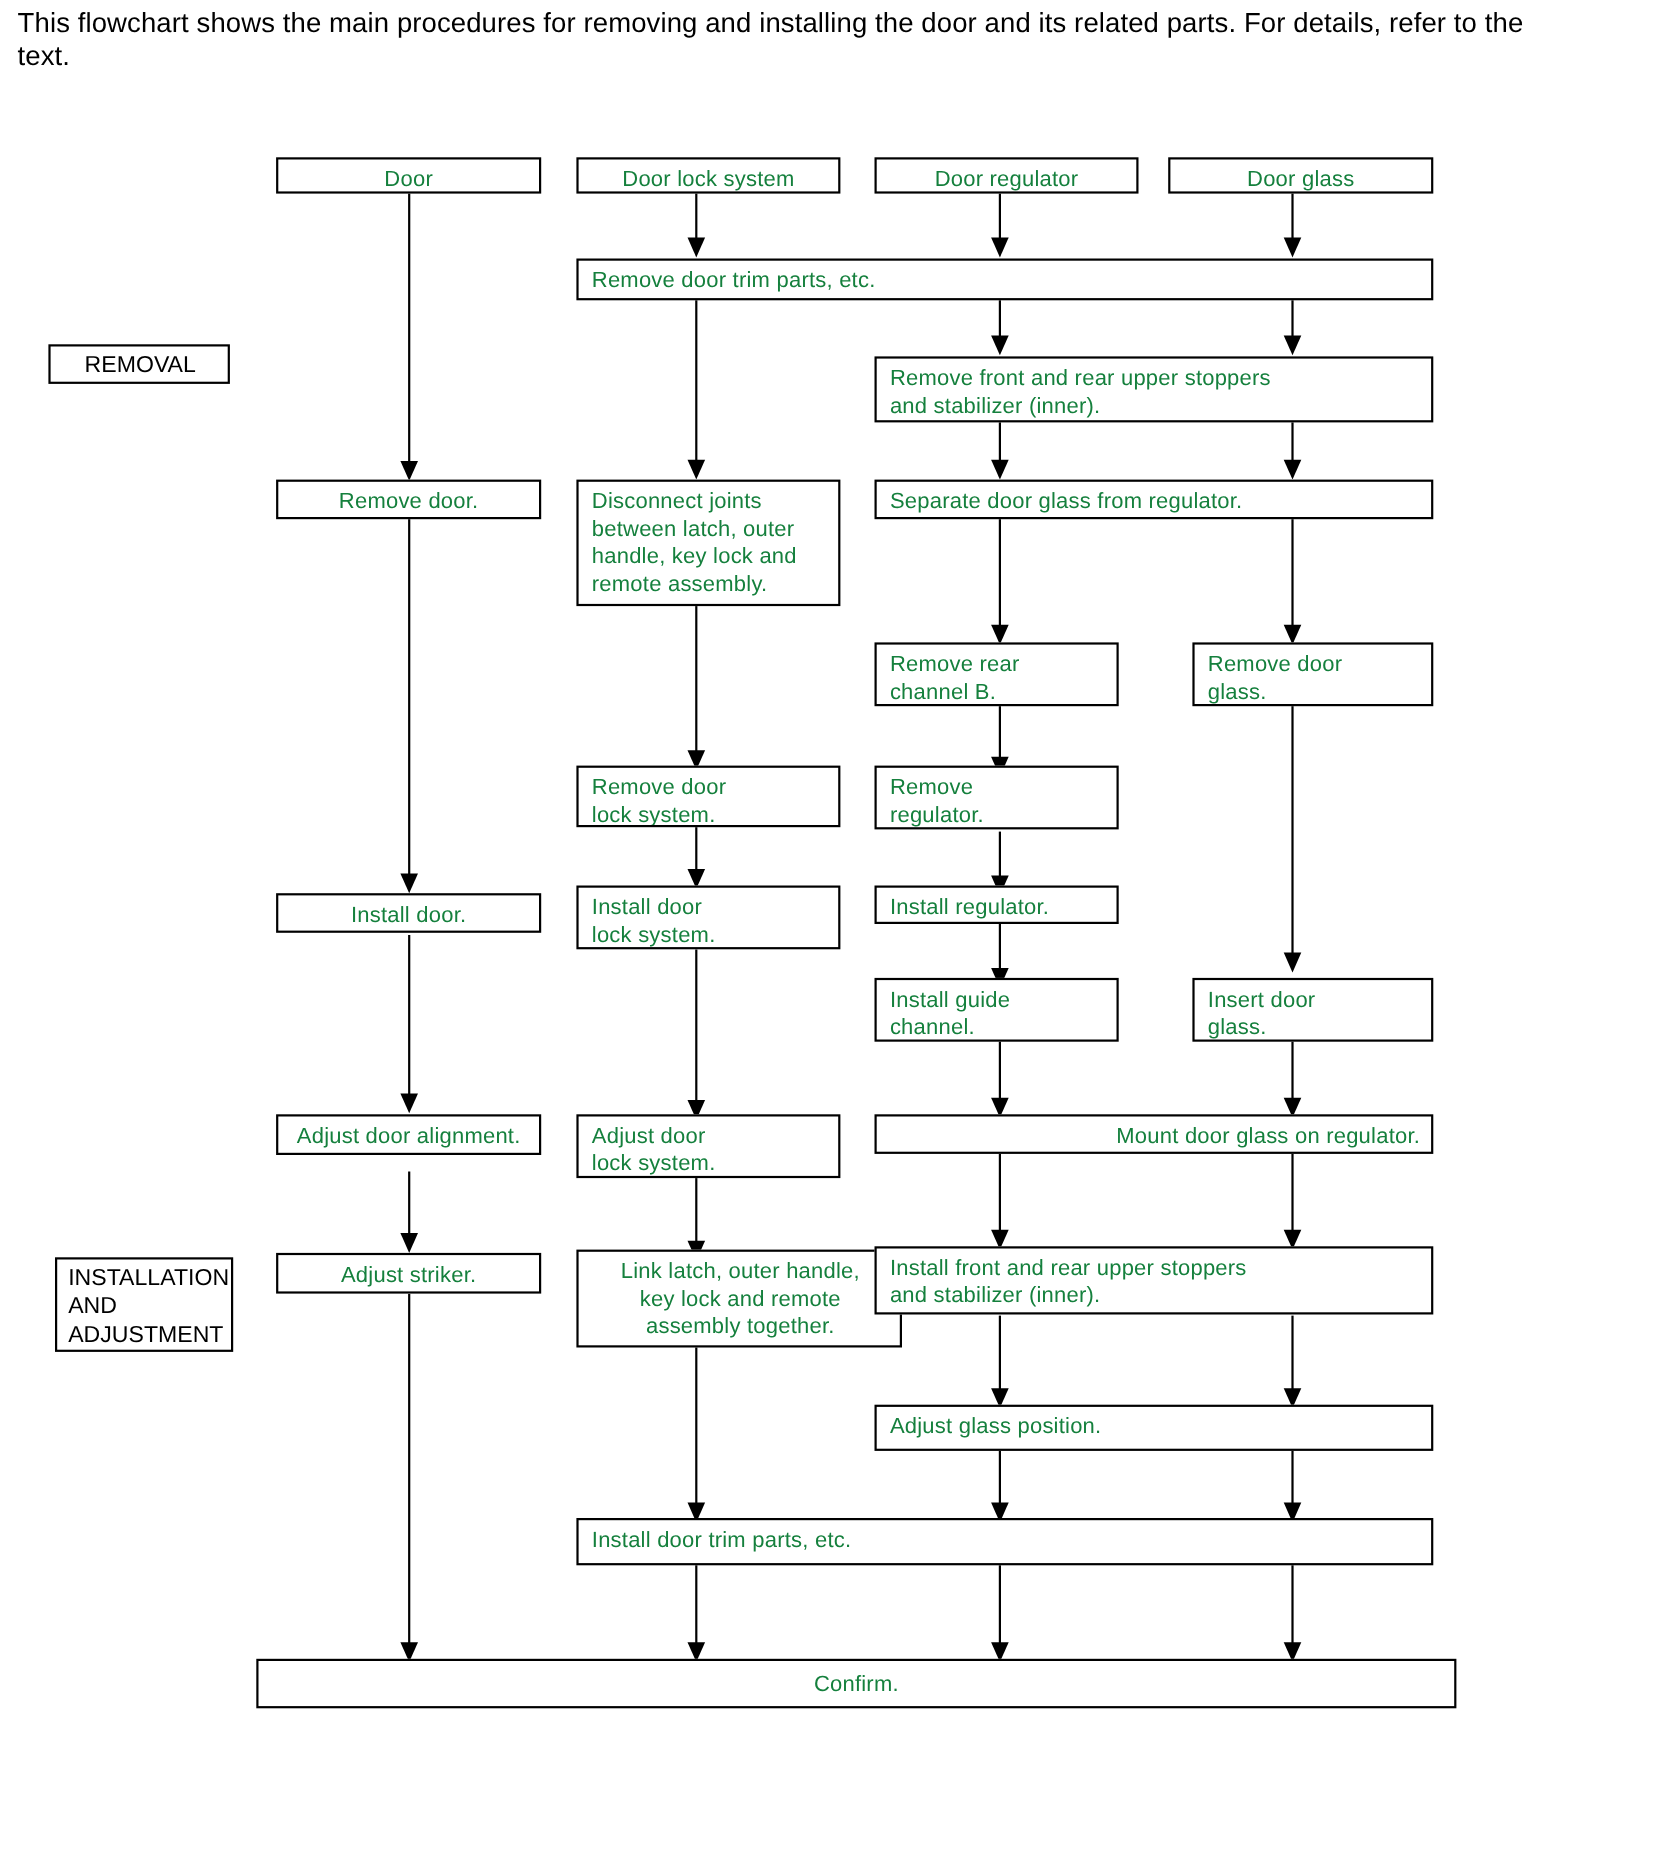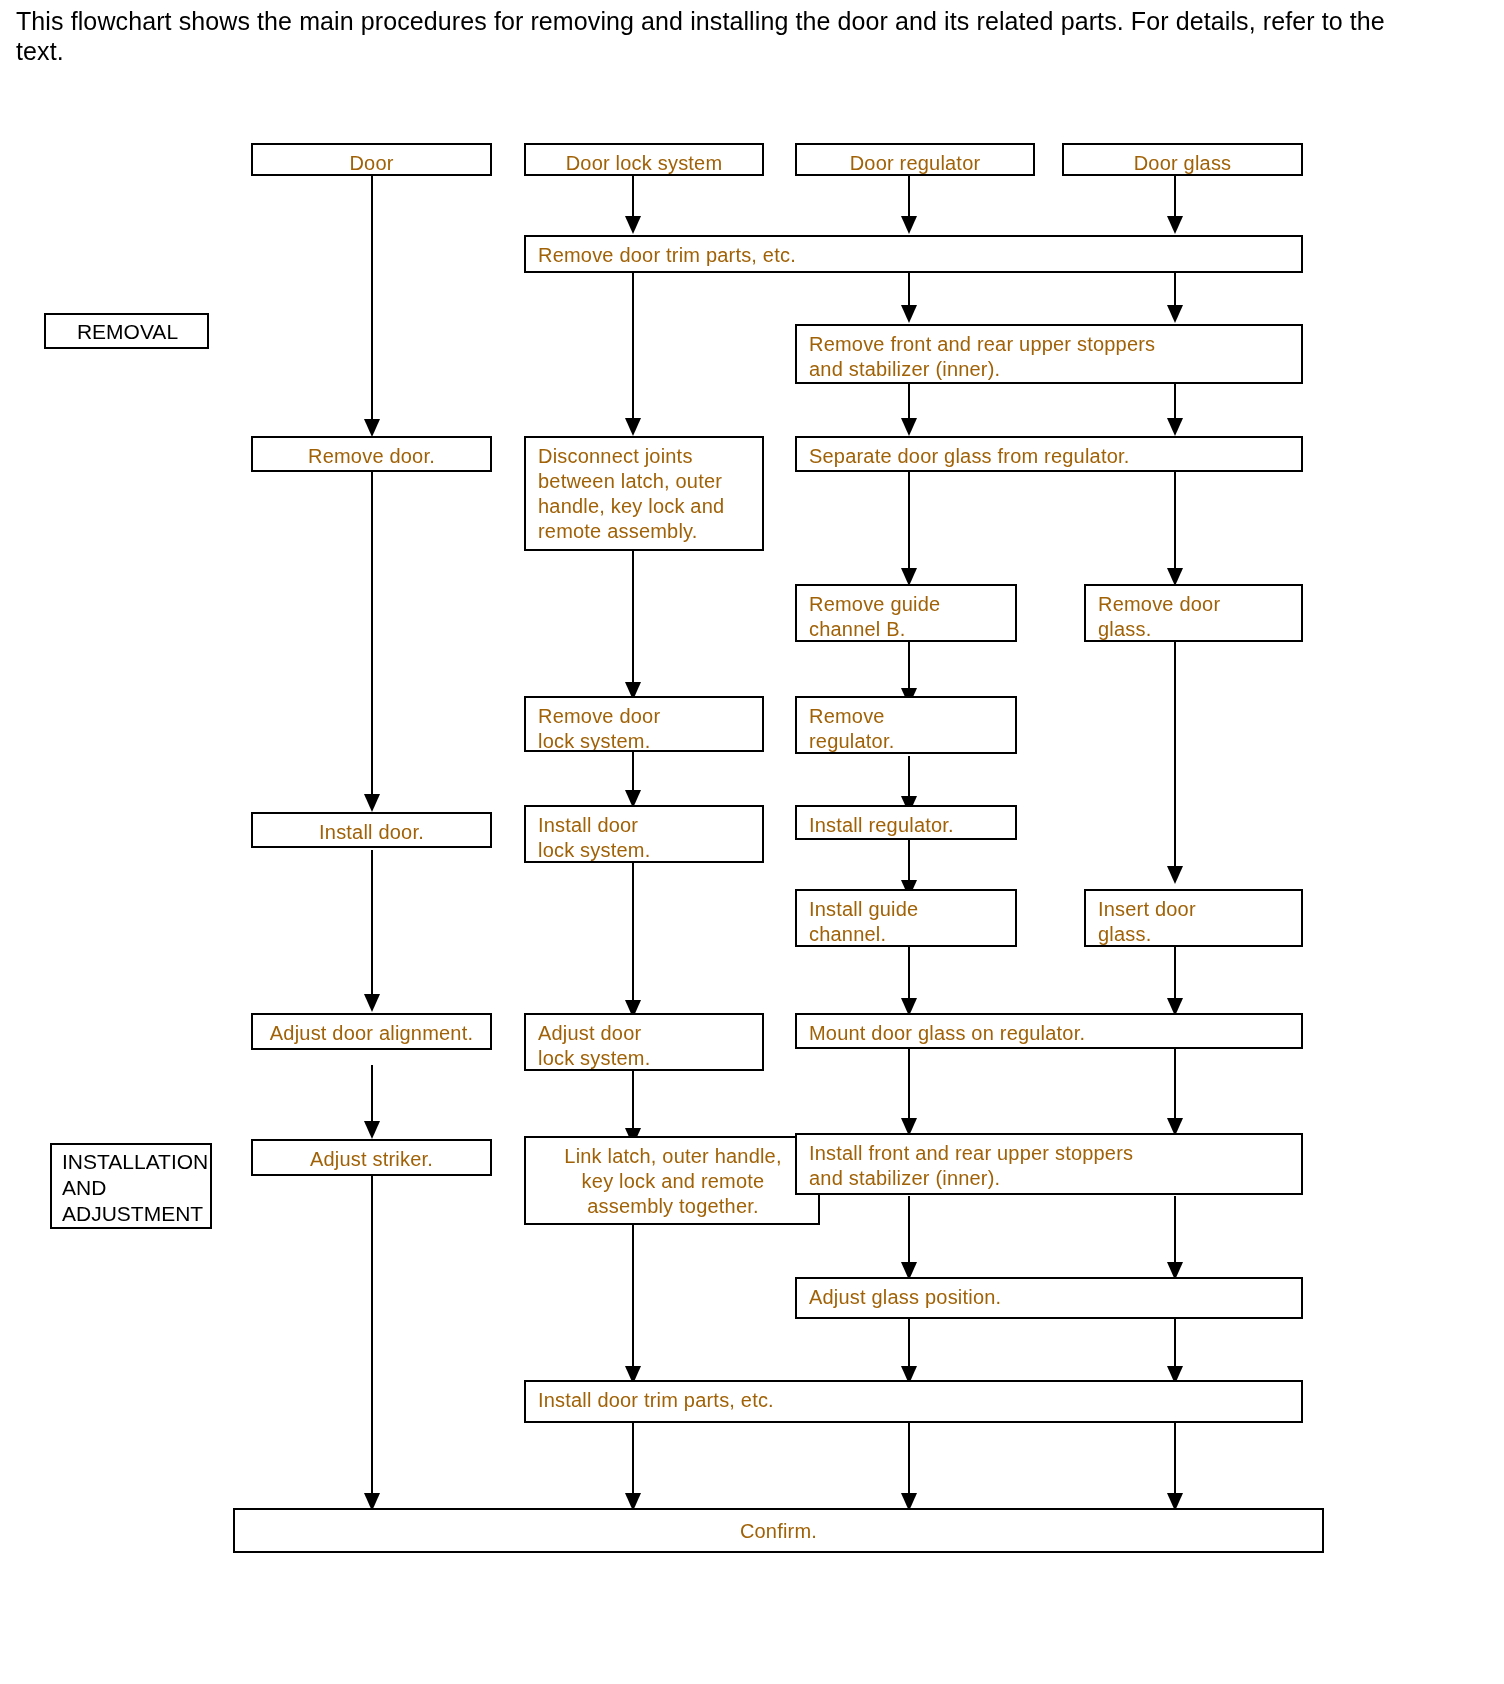--- a/index.html
+++ b/index.html
@@ -44,21 +44,21 @@
     height: 1684px;
   }
 
   .box {
     position: absolute;
     box-sizing: border-box;
     border: 2px solid #000;
     background: #fff;
     font-size: 20px;
     line-height: 25px;
-    color: #a16207;
+    color: #15803d;
     padding: 6px 10px 4px 12px;
     overflow: hidden;
     letter-spacing: 0.2px;
   }
   .box.center {
     text-align: center;
     padding-left: 10px;
   }
   .box .ln { display: block; white-space: nowrap; }
 
@@ -246,21 +246,21 @@
       <span class="ln">between latch, outer</span>
       <span class="ln">handle, key lock and</span>
       <span class="ln">remote assembly.</span>
     </div>
 
     <div class="box" style="left:795px; top:436px; width:508px; height:36px;">
       <span class="ln">Separate door glass from regulator.</span>
     </div>
 
     <div class="box" style="left:795px; top:584px; width:222px; height:58px;">
-      <span class="ln">Remove guide</span>
+      <span class="ln">Remove rear</span>
       <span class="ln">channel B.</span>
     </div>
 
     <div class="box" style="left:1084px; top:584px; width:219px; height:58px;">
       <span class="ln">Remove door</span>
       <span class="ln">glass.</span>
     </div>
 
     <div class="box" style="left:524px; top:696px; width:240px; height:56px;">
       <span class="ln">Remove door</span>
@@ -297,21 +297,21 @@
 
     <div class="box center" style="left:251px; top:1013px; width:241px; height:37px;">
       <span class="ln">Adjust door alignment.</span>
     </div>
 
     <div class="box" style="left:524px; top:1013px; width:240px; height:58px;">
       <span class="ln">Adjust door</span>
       <span class="ln">lock system.</span>
     </div>
 
-    <div class="box" style="left:795px; top:1013px; width:508px; height:36px;">
+    <div class="box" style="left:795px; top:1013px; width:508px; height:36px;text-align:right;">
       <span class="ln">Mount door glass on regulator.</span>
     </div>
 
     <div class="box center" style="left:251px; top:1139px; width:241px; height:37px;">
       <span class="ln">Adjust striker.</span>
     </div>
 
     <div class="box" style="left:524px; top:1136px; width:296px; height:89px;text-align:center;">
       <span class="ln">Link latch, outer handle,</span>
       <span class="ln">key lock and remote</span>

